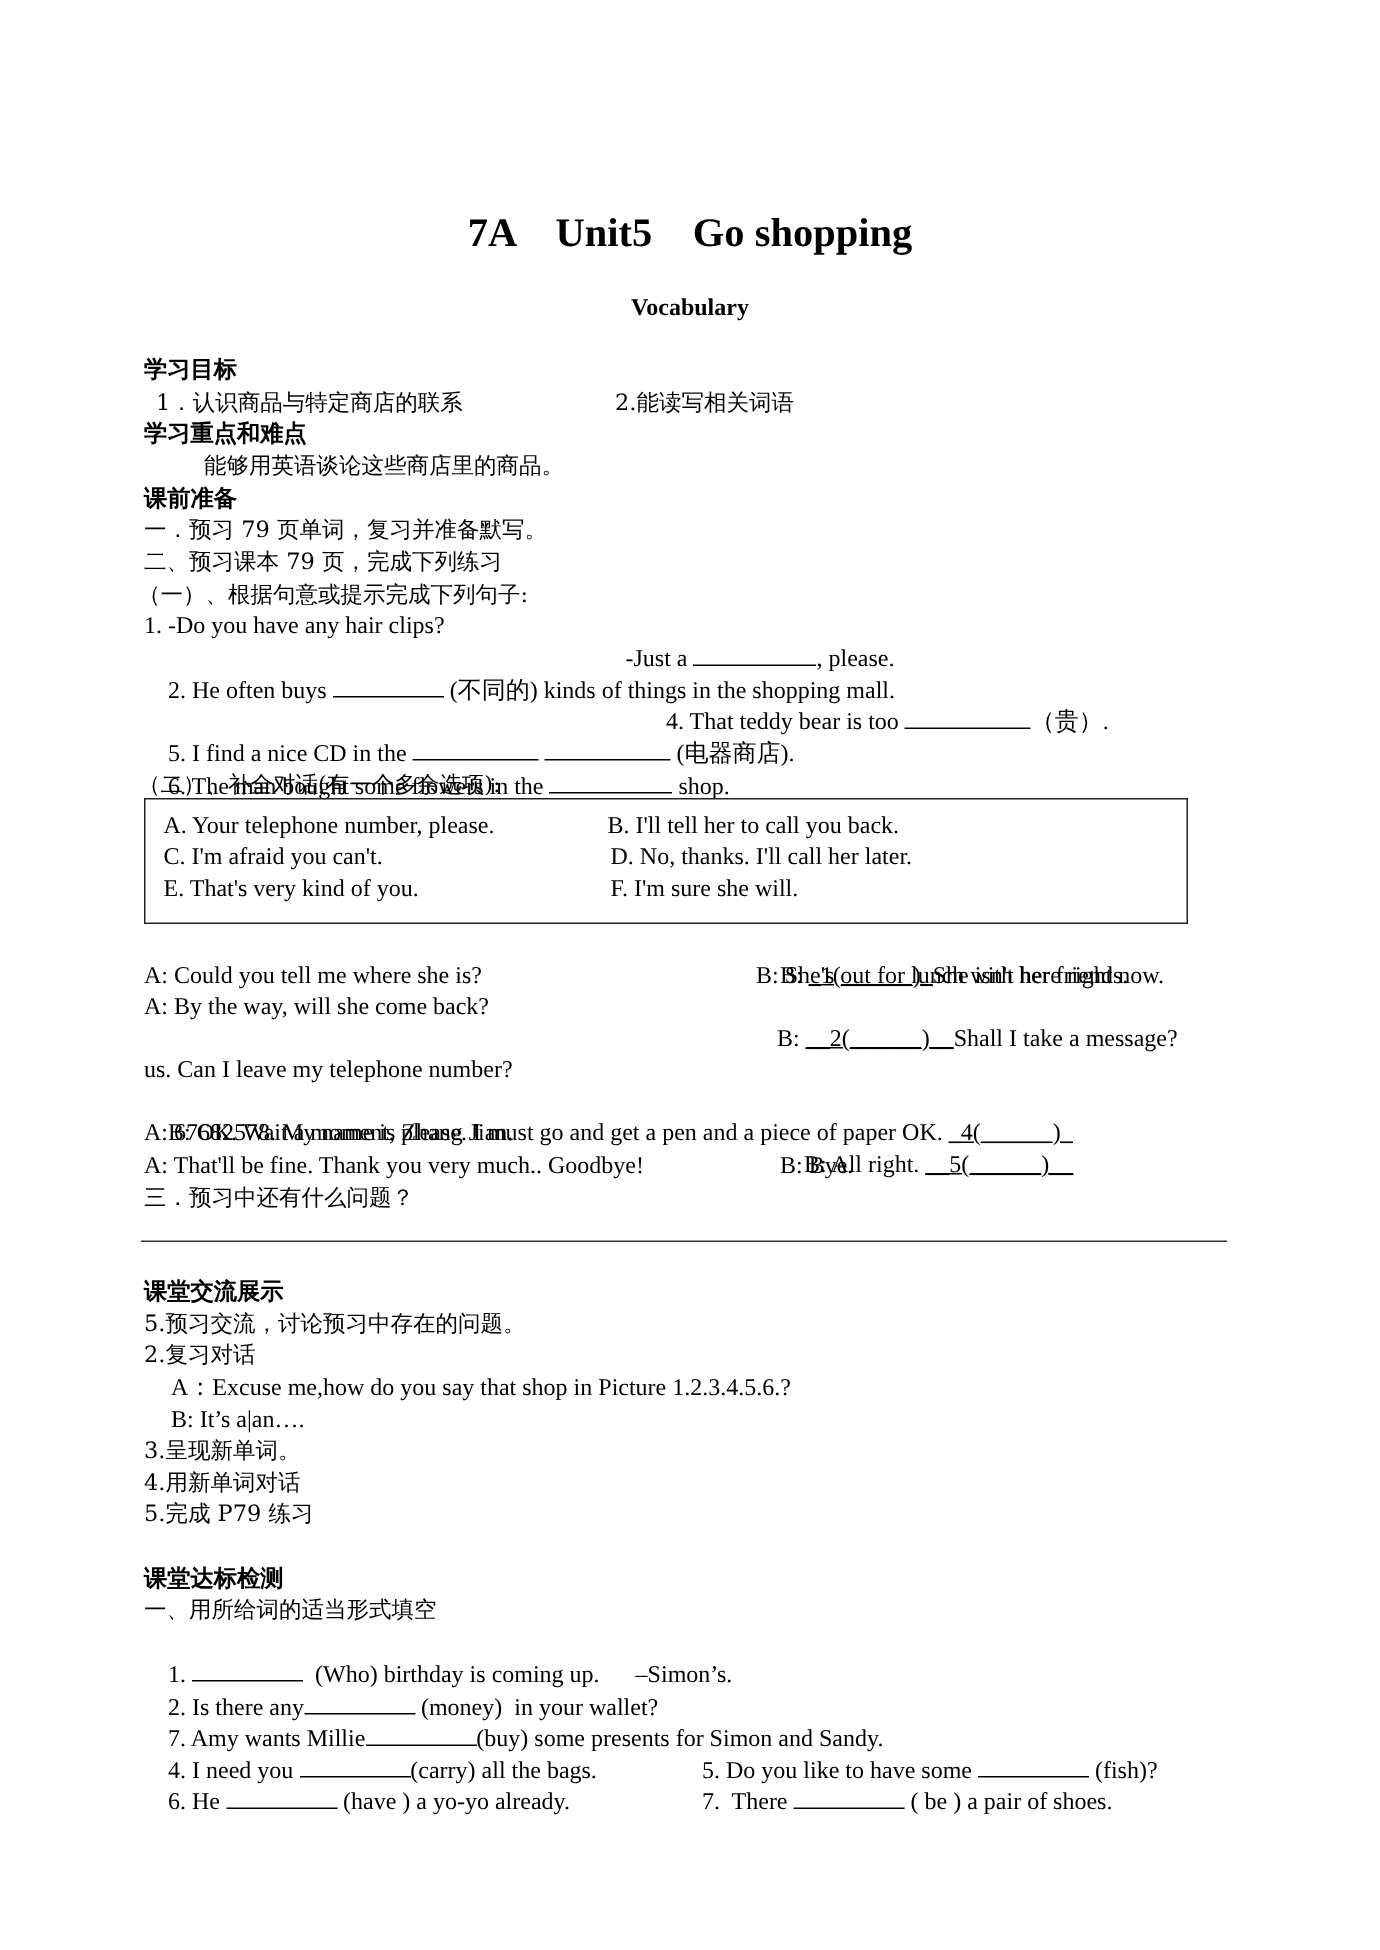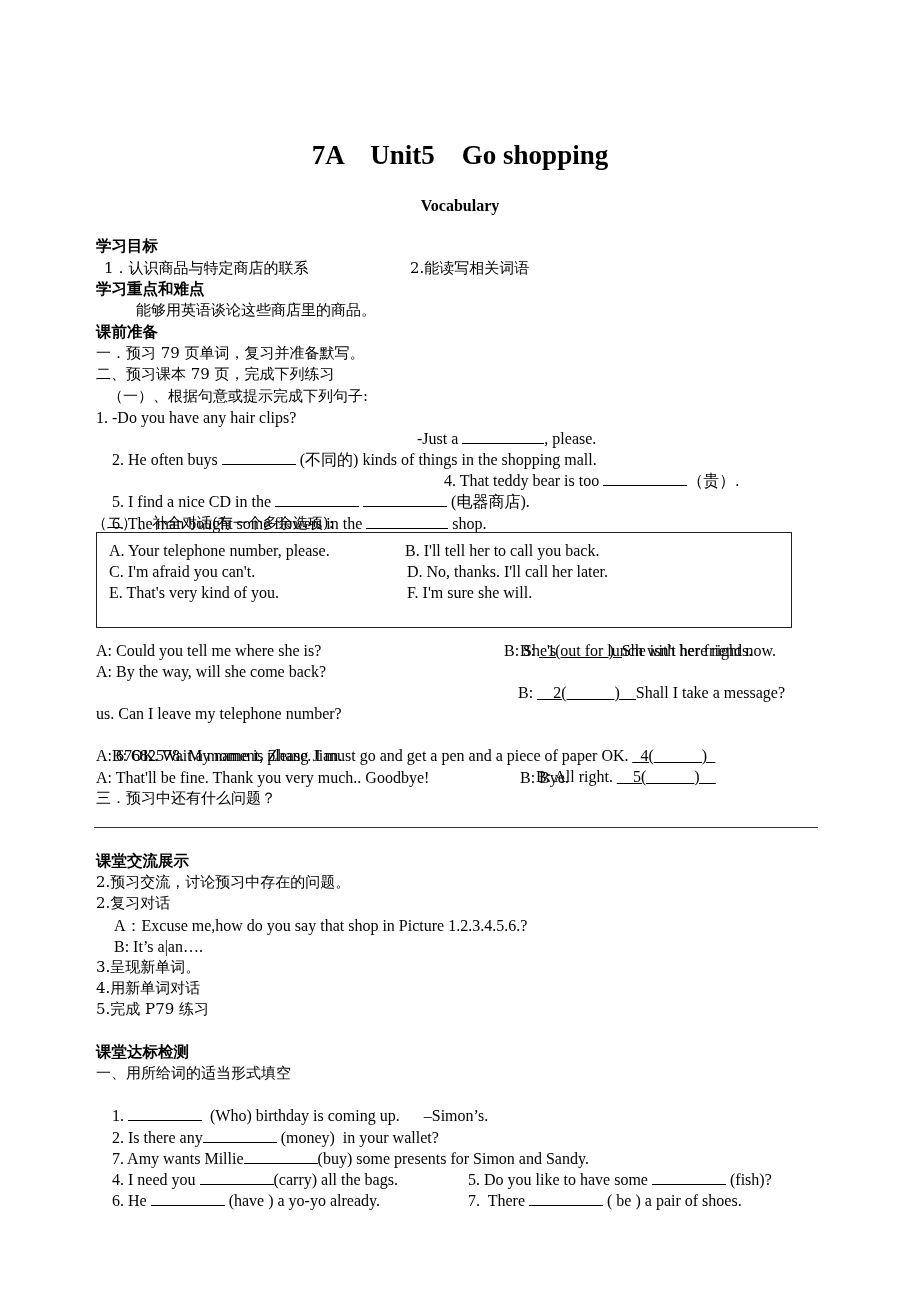--- a/index.html
+++ b/index.html
@@ -19,21 +19,21 @@
       font-size: 27px; white-space: pre; top: 140px;
     }
     .subtitle {
       position: absolute; left: 0; width: 920px; text-align: center;
       font-weight: bold; font-size: 16px; top: 197px;
     }
     .heading { font-family: "DejaVu Sans", sans-serif; font-weight: bold; font-size: 15.5px; }
     .cn { font-family: "DejaVu Serif", serif; font-size: 15px; }
     .blank { display: inline-block; border-bottom: 1px solid #000; height: 15px; vertical-align: baseline; }
     .options-box {
-      position: absolute; left: 96px; top: 532px; width: 696px; height: 96px;
+      position: absolute; left: 96px; top: 532px; width: 696px; height: 84px;
       border: 1.5px solid #222; box-sizing: border-box;
     }
     .opt {
       position: absolute; font-size: 16px; line-height: 21px; white-space: pre;
     }
     .hr {
       position: absolute; left: 94px; top: 827px; width: 724px; height: 0;
       border-top: 1px solid #333;
     }
     .u { text-decoration: underline; }
@@ -50,21 +50,21 @@
   <div class="line heading" style="top:236px;">学习目标</div>
   <div class="line cn" style="top:258px; left:104px;">1．认识商品与特定商店的联系</div>
   <div class="line cn" style="top:258px; left:410px;">2.能读写相关词语</div>
 
   <div class="line heading" style="top:279px;">学习重点和难点</div>
   <div class="line cn" style="top:300px; left:104px;margin-left:32px;">能够用英语谈论这些商店里的商品。</div>
 
   <div class="line heading" style="top:322px;">课前准备</div>
   <div class="line cn" style="top:343px;">一．预习 79 页单词，复习并准备默写。</div>
   <div class="line cn" style="top:364px;">二、预习课本 79 页，完成下列练习</div>
-  <div class="line cn" style="top:386px; left:108px;">（一）、根据句意或提示完成下列句子:</div>
+  <div class="line cn" style="top:386px; left:92px;">（一）、根据句意或提示完成下列句子:</div>
 
   <div class="line" style="top:407px;">1. -Do you have any hair clips?</div>
   <div class="abs" style="top:407px; left:401px;">
     <span>-Just a </span><span class="blank" style="width:82px;"></span><span>, please.</span>
   </div>
 
   <div class="line" style="top:428px;">
     <span>2. He often buys </span><span class="blank" style="width:74px;"></span><span> (不同的) kinds of things in the shopping mall.</span>
   </div>
 
@@ -115,21 +115,21 @@
   </div>
 
   <div class="line" style="top:767px;">A: That'll be fine. Thank you very much.. Goodbye!</div>
   <div class="abs" style="top:767px; left:520px;">B: Bye.</div>
 
   <div class="line cn" style="top:788px;">三．预习中还有什么问题？</div>
 
   <div class="hr"></div>
 
   <div class="line heading" style="top:851px;">课堂交流展示</div>
-  <div class="line cn" style="top:872px;">2.预习交流，讨论预习中存在的问题。</div>
+  <div class="line cn" style="top:872px;">5.预习交流，讨论预习中存在的问题。</div>
   <div class="line cn" style="top:893px;">2.复习对话</div>
   <div class="line" style="top:915px; left:114px;">A：Excuse me,how do you say that shop in Picture 1.2.3.4.5.6.?</div>
   <div class="line" style="top:936px; left:114px;">B: It’s a|an….</div>
   <div class="line cn" style="top:957px;">3.呈现新单词。</div>
   <div class="line cn" style="top:978px;">4.用新单词对话</div>
   <div class="line cn" style="top:999px;">5.完成 P79 练习</div>
 
   <div class="line heading" style="top:1042px;">课堂达标检测</div>
   <div class="line cn" style="top:1063px;">一、用所给词的适当形式填空</div>
 

